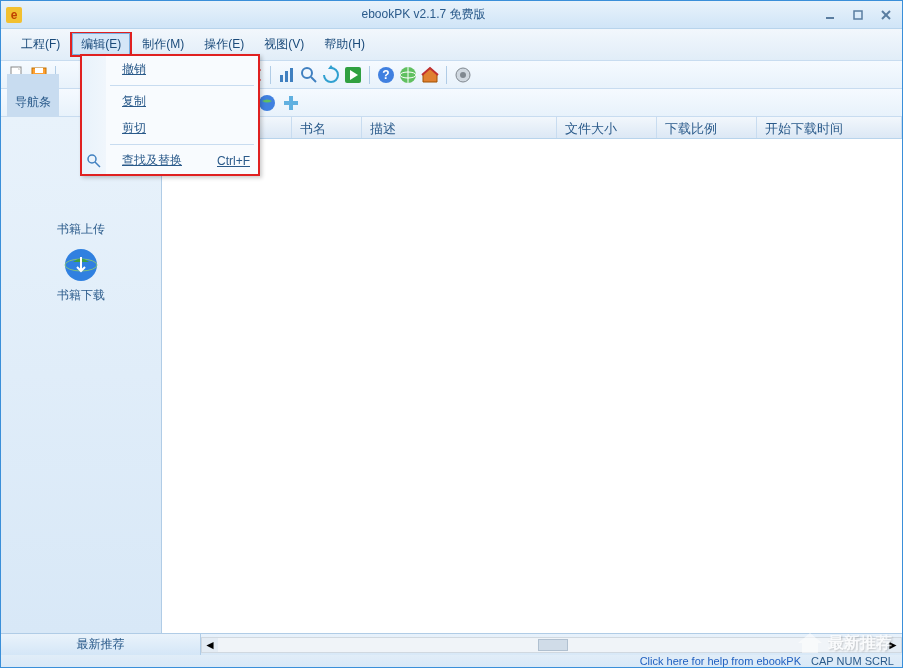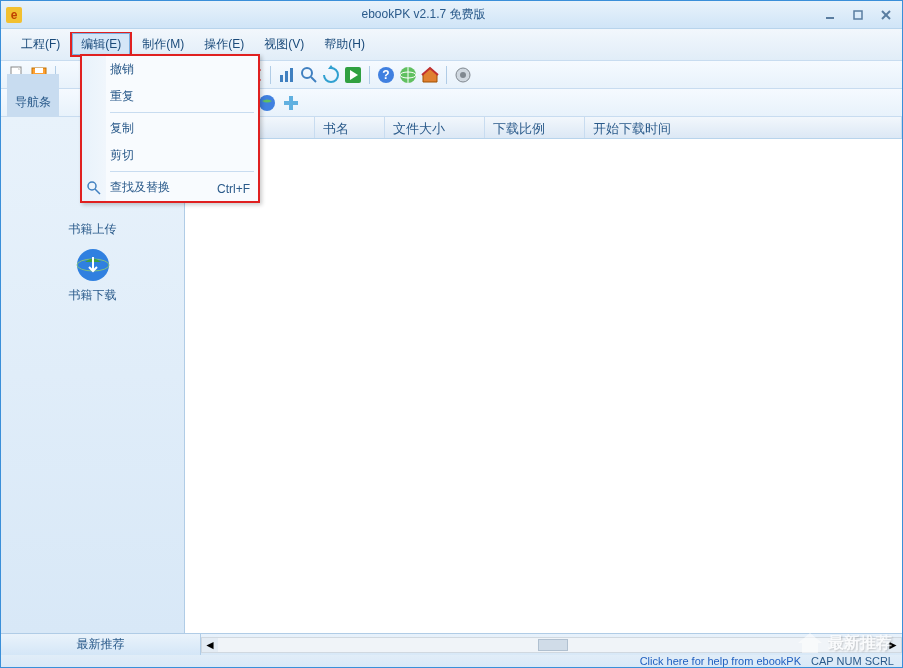--- a/index.html
+++ b/index.html
@@ -18,34 +18,34 @@
     .menu-item.active { background: #d4e6f7; border: 1px solid #7ab0e0; padding: 3px 8px; }
     .menu-highlight { border: 2px solid #e02020; padding: 2px 0; }
     
     .toolbar1 { height: 28px; background: linear-gradient(to bottom, #f5faff, #e8f2fb); display: flex; align-items: center; padding: 0 6px; border-bottom: 1px solid #c8dcf0; gap: 2px; }
     .toolbar2 { height: 28px; background: linear-gradient(to bottom, #f5faff, #e8f2fb); display: flex; align-items: center; padding: 0 6px; border-bottom: 1px solid #c8dcf0; gap: 4px; }
     .nav-label { padding: 20px 8px; background: #c8dcf0; color: #2a5a8a; margin-right: 6px; }
     .tool-icon { width: 20px; height: 20px; display: flex; align-items: center; justify-content: center; cursor: pointer; }
     .tool-sep { width: 1px; height: 18px; background: #b0cce6; margin: 0 4px; }
     
     .main-area { display: flex; height: calc(100% - 28px - 26px - 28px - 28px - 22px - 18px); }
-    .sidebar { width: 184px; background: linear-gradient(to bottom, #e8f2fb, #d8e8f7); border-right: 1px solid #b0cce6; position: relative; }
+    .sidebar { width: 161px; background: linear-gradient(to bottom, #e8f2fb, #d8e8f7); border-right: 1px solid #b0cce6; position: relative; }
     .sidebar-item { display: flex; flex-direction: column; align-items: center; padding: 8px; gap: 4px; cursor: pointer; }
     .sidebar-item.top-item { position: absolute; top: 96px; left: 0; right: 0; }
     .sidebar-item.second-item { position: absolute; top: 122px; left: 0; right: 0; }
     .sidebar-icon { width: 36px; height: 36px; }
     .sidebar-label { color: #2a5a8a; font-size: 12px; }
     
     .content { flex: 1; background: #fff; display: flex; flex-direction: column; }
     .table-header { height: 22px; background: linear-gradient(to bottom, #f2f7fc, #dce8f5); display: flex; border-bottom: 1px solid #b8d4ec; }
     .th { padding: 3px 8px; border-right: 1px solid #c8dcf0; color: #2a5a8a; font-size: 13px; white-space: nowrap; }
     .table-body { flex: 1; background: #fff; }
     
     .dropdown { position: absolute; top: 53px; left: 79px; width: 180px; background: #f8fbfe; border: 2px solid #e02020; box-shadow: 2px 2px 4px rgba(0,0,0,0.2); z-index: 100; }
-    .dd-item { display: flex; align-items: flex-end; padding: 5px 8px 5px 28px; cursor: pointer; color: #2a5a8a; position: relative; }
+    .dd-item { display: flex; align-items: center; padding: 5px 8px 5px 40px; cursor: pointer; color: #2a5a8a; position: relative; text-decoration: underline; }
     .dd-shortcut { margin-left: auto; color: #2a5a8a; }
     .dd-sep { height: 1px; background: #c8dcf0; margin: 2px 4px 2px 28px; }
     .dd-icon { position: absolute; left: 4px; width: 16px; height: 16px; }
     .dd-left-strip { position: absolute; left: 0; top: 0; bottom: 0; width: 24px; background: linear-gradient(to right, #e8f2fb, #f0f6fc); }
     
     .bottom-bar { height: 22px; background: linear-gradient(to bottom, #e8f2fb, #d8e8f7); display: flex; align-items: center; border-top: 1px solid #b0cce6; }
     .bottom-left { width: 200px; text-align: center; color: #2a5a8a; background: linear-gradient(to bottom, #eaf3fb, #d4e6f7); height: 100%; display: flex; align-items: center; justify-content: center; border-right: 1px solid #b0cce6; }
     .scrollbar-h { flex: 1; height: 16px; background: #f0f4f8; border: 1px solid #d0d8e0; display: flex; align-items: center; position: relative; }
     .scroll-arrow { width: 16px; height: 14px; background: #e4ecf4; display: flex; align-items: center; justify-content: center; cursor: pointer; }
     .scroll-thumb { position: absolute; left: 48%; width: 30px; height: 12px; background: #d0dce8; border: 1px solid #b0c0d0; cursor: pointer; }
@@ -214,20 +214,21 @@
             </svg>
         </div>
         <span class="sidebar-label">书籍下载</span>
       </div>
     </div>
 
     <div class="content">
       <div class="table-header">
         <div class="th" style="width:130px"></div>
         <div class="th" style="width:70px">书名</div>
+        <div class="th" style="width:195px">描述</div>
         <div class="th" style="width:100px">文件大小</div>
         <div class="th" style="width:100px">下载比例</div>
         <div class="th" style="flex:1">开始下载时间</div>
       </div>
       <div class="table-body"></div>
     </div>
   </div>
 
   <div class="bottom-bar">
     <div class="bottom-left">
@@ -242,23 +243,20 @@
 
   <div class="statusbar">
     <span class="status-link">Click here for help from ebookPK</span>
     <span>CAP  NUM  SCRL</span>
   </div>
 
   <div class="dropdown">
     <div class="dd-left-strip"></div>
     <div class="dd-item">
         <span>撤销</span>
-      </div>
-    <div class="dd-item">
-        <span>重复</span>
       </div>
     <div class="dd-sep"></div>
     <div class="dd-item">
         <span>复制</span>
       </div>
     <div class="dd-item">
         <span>剪切</span>
       </div>
     <div class="dd-sep"></div>
     <div class="dd-item">

